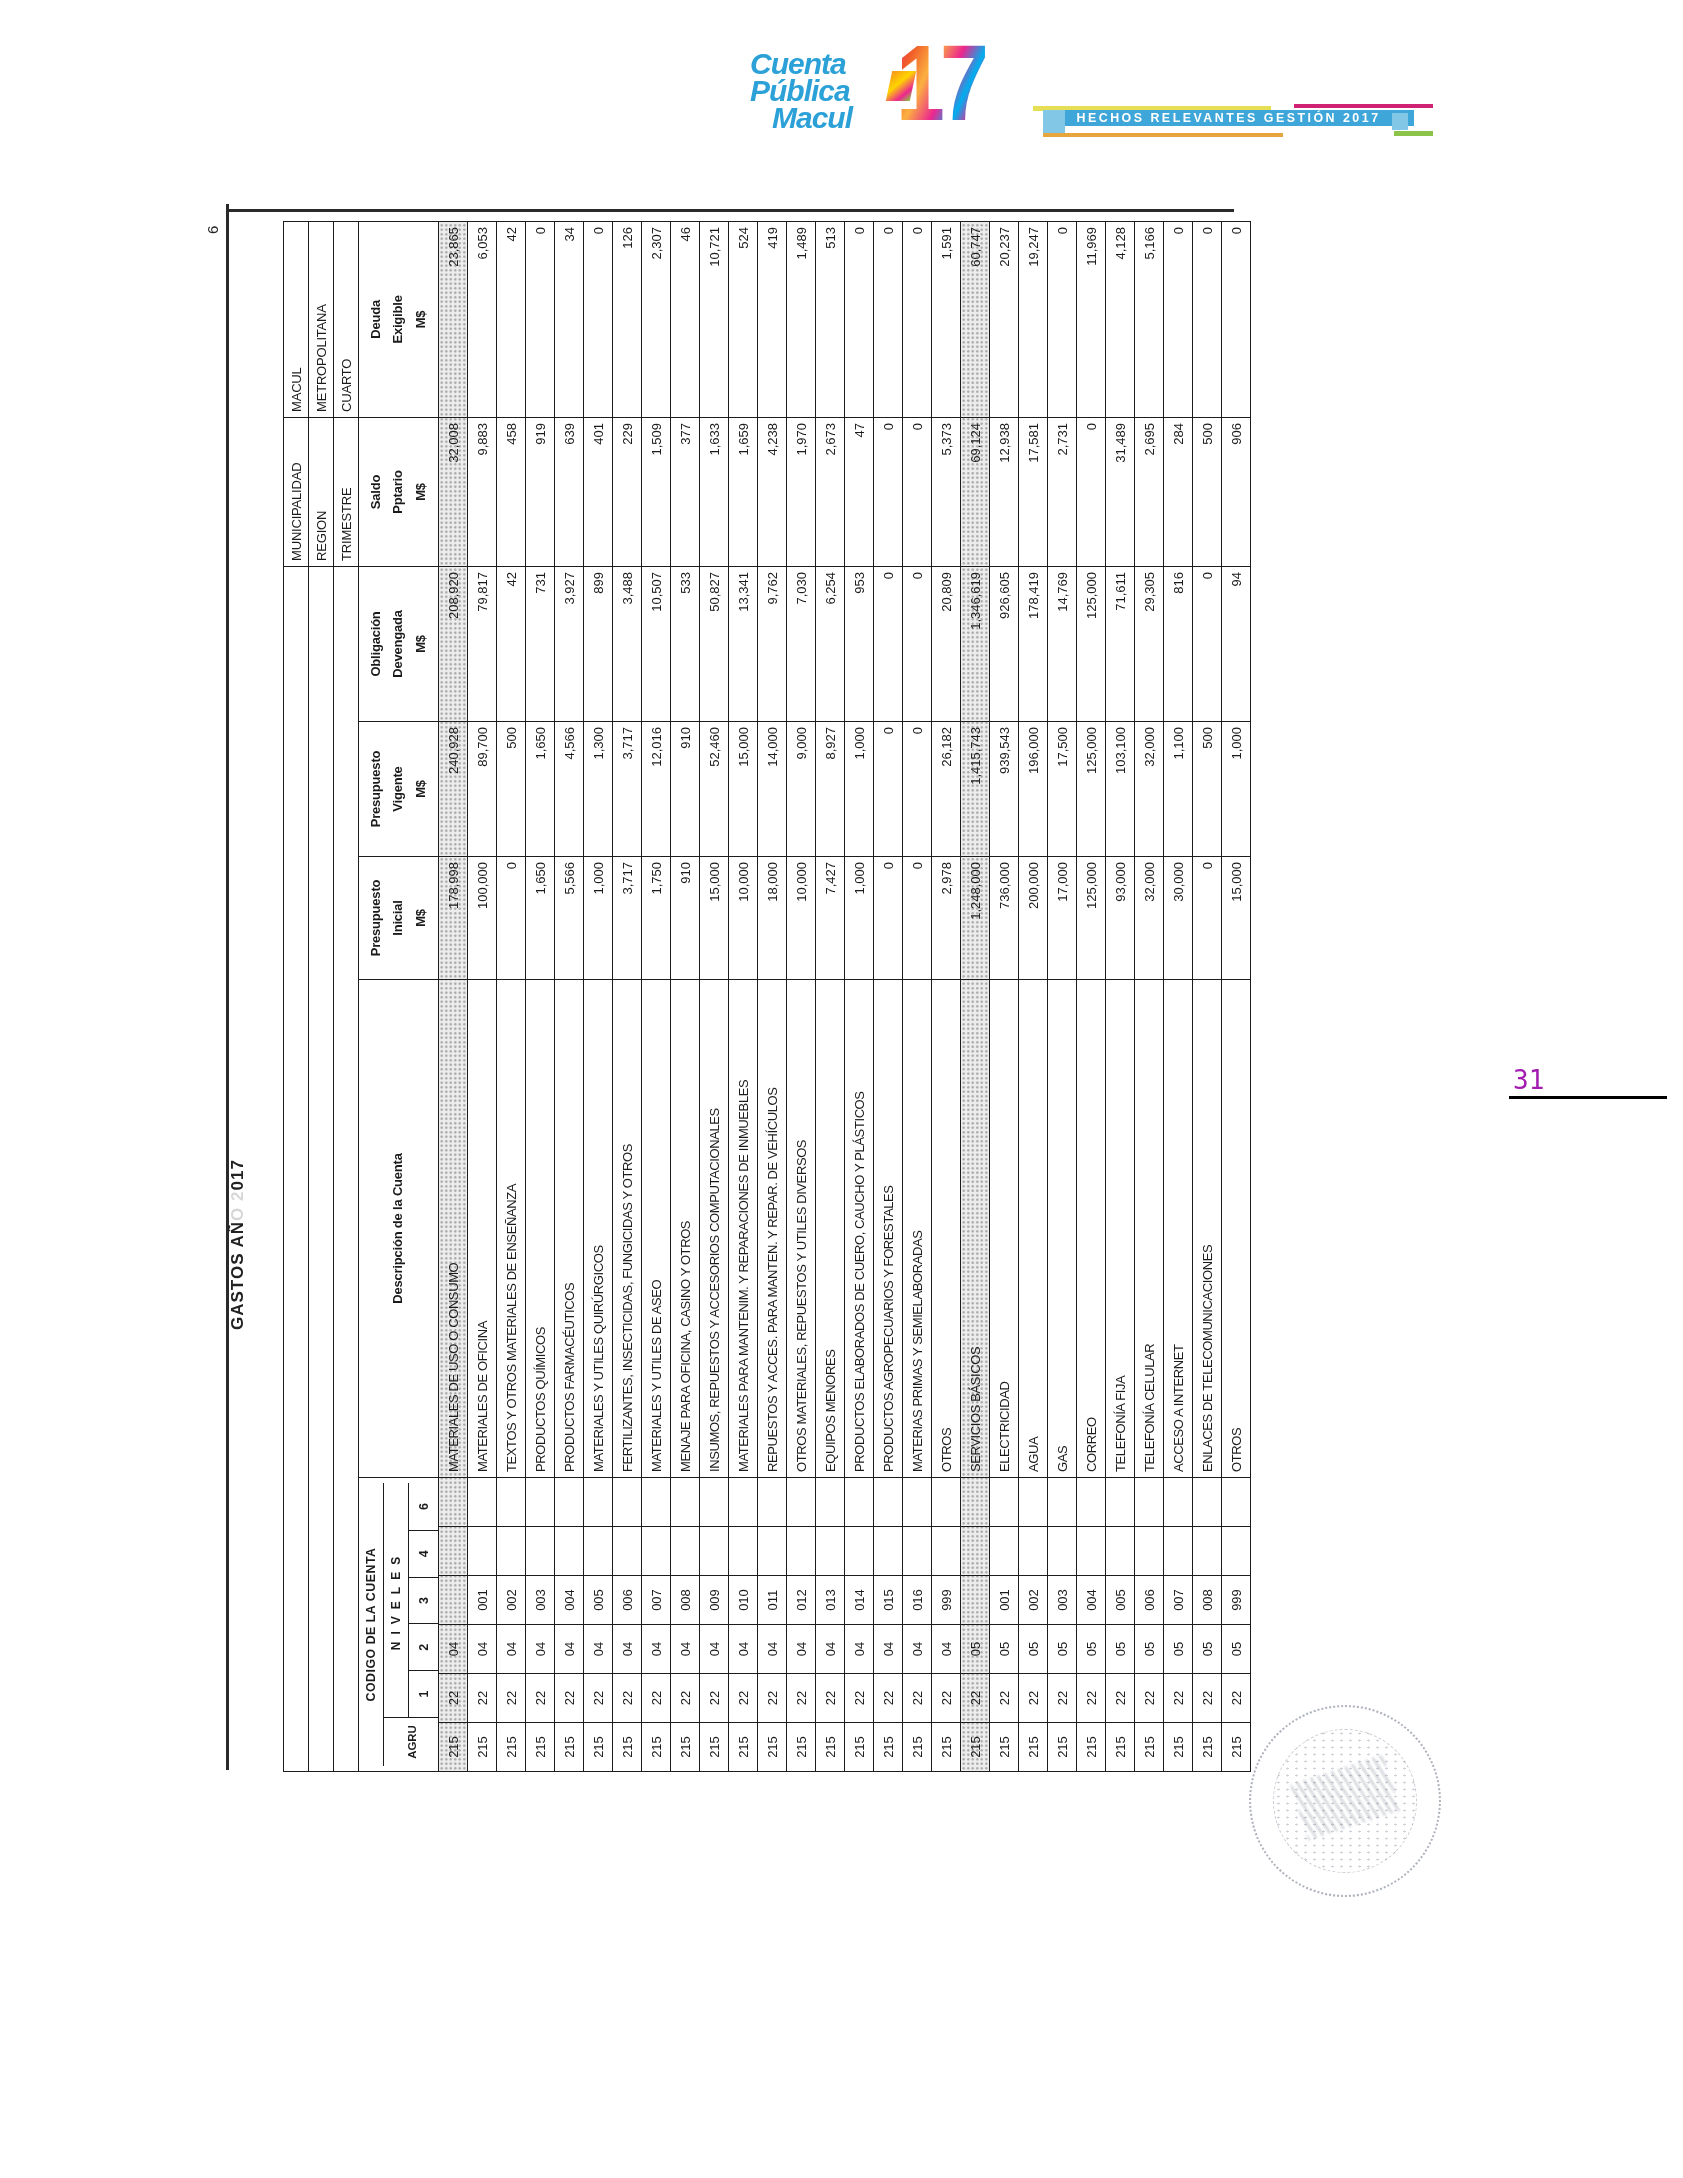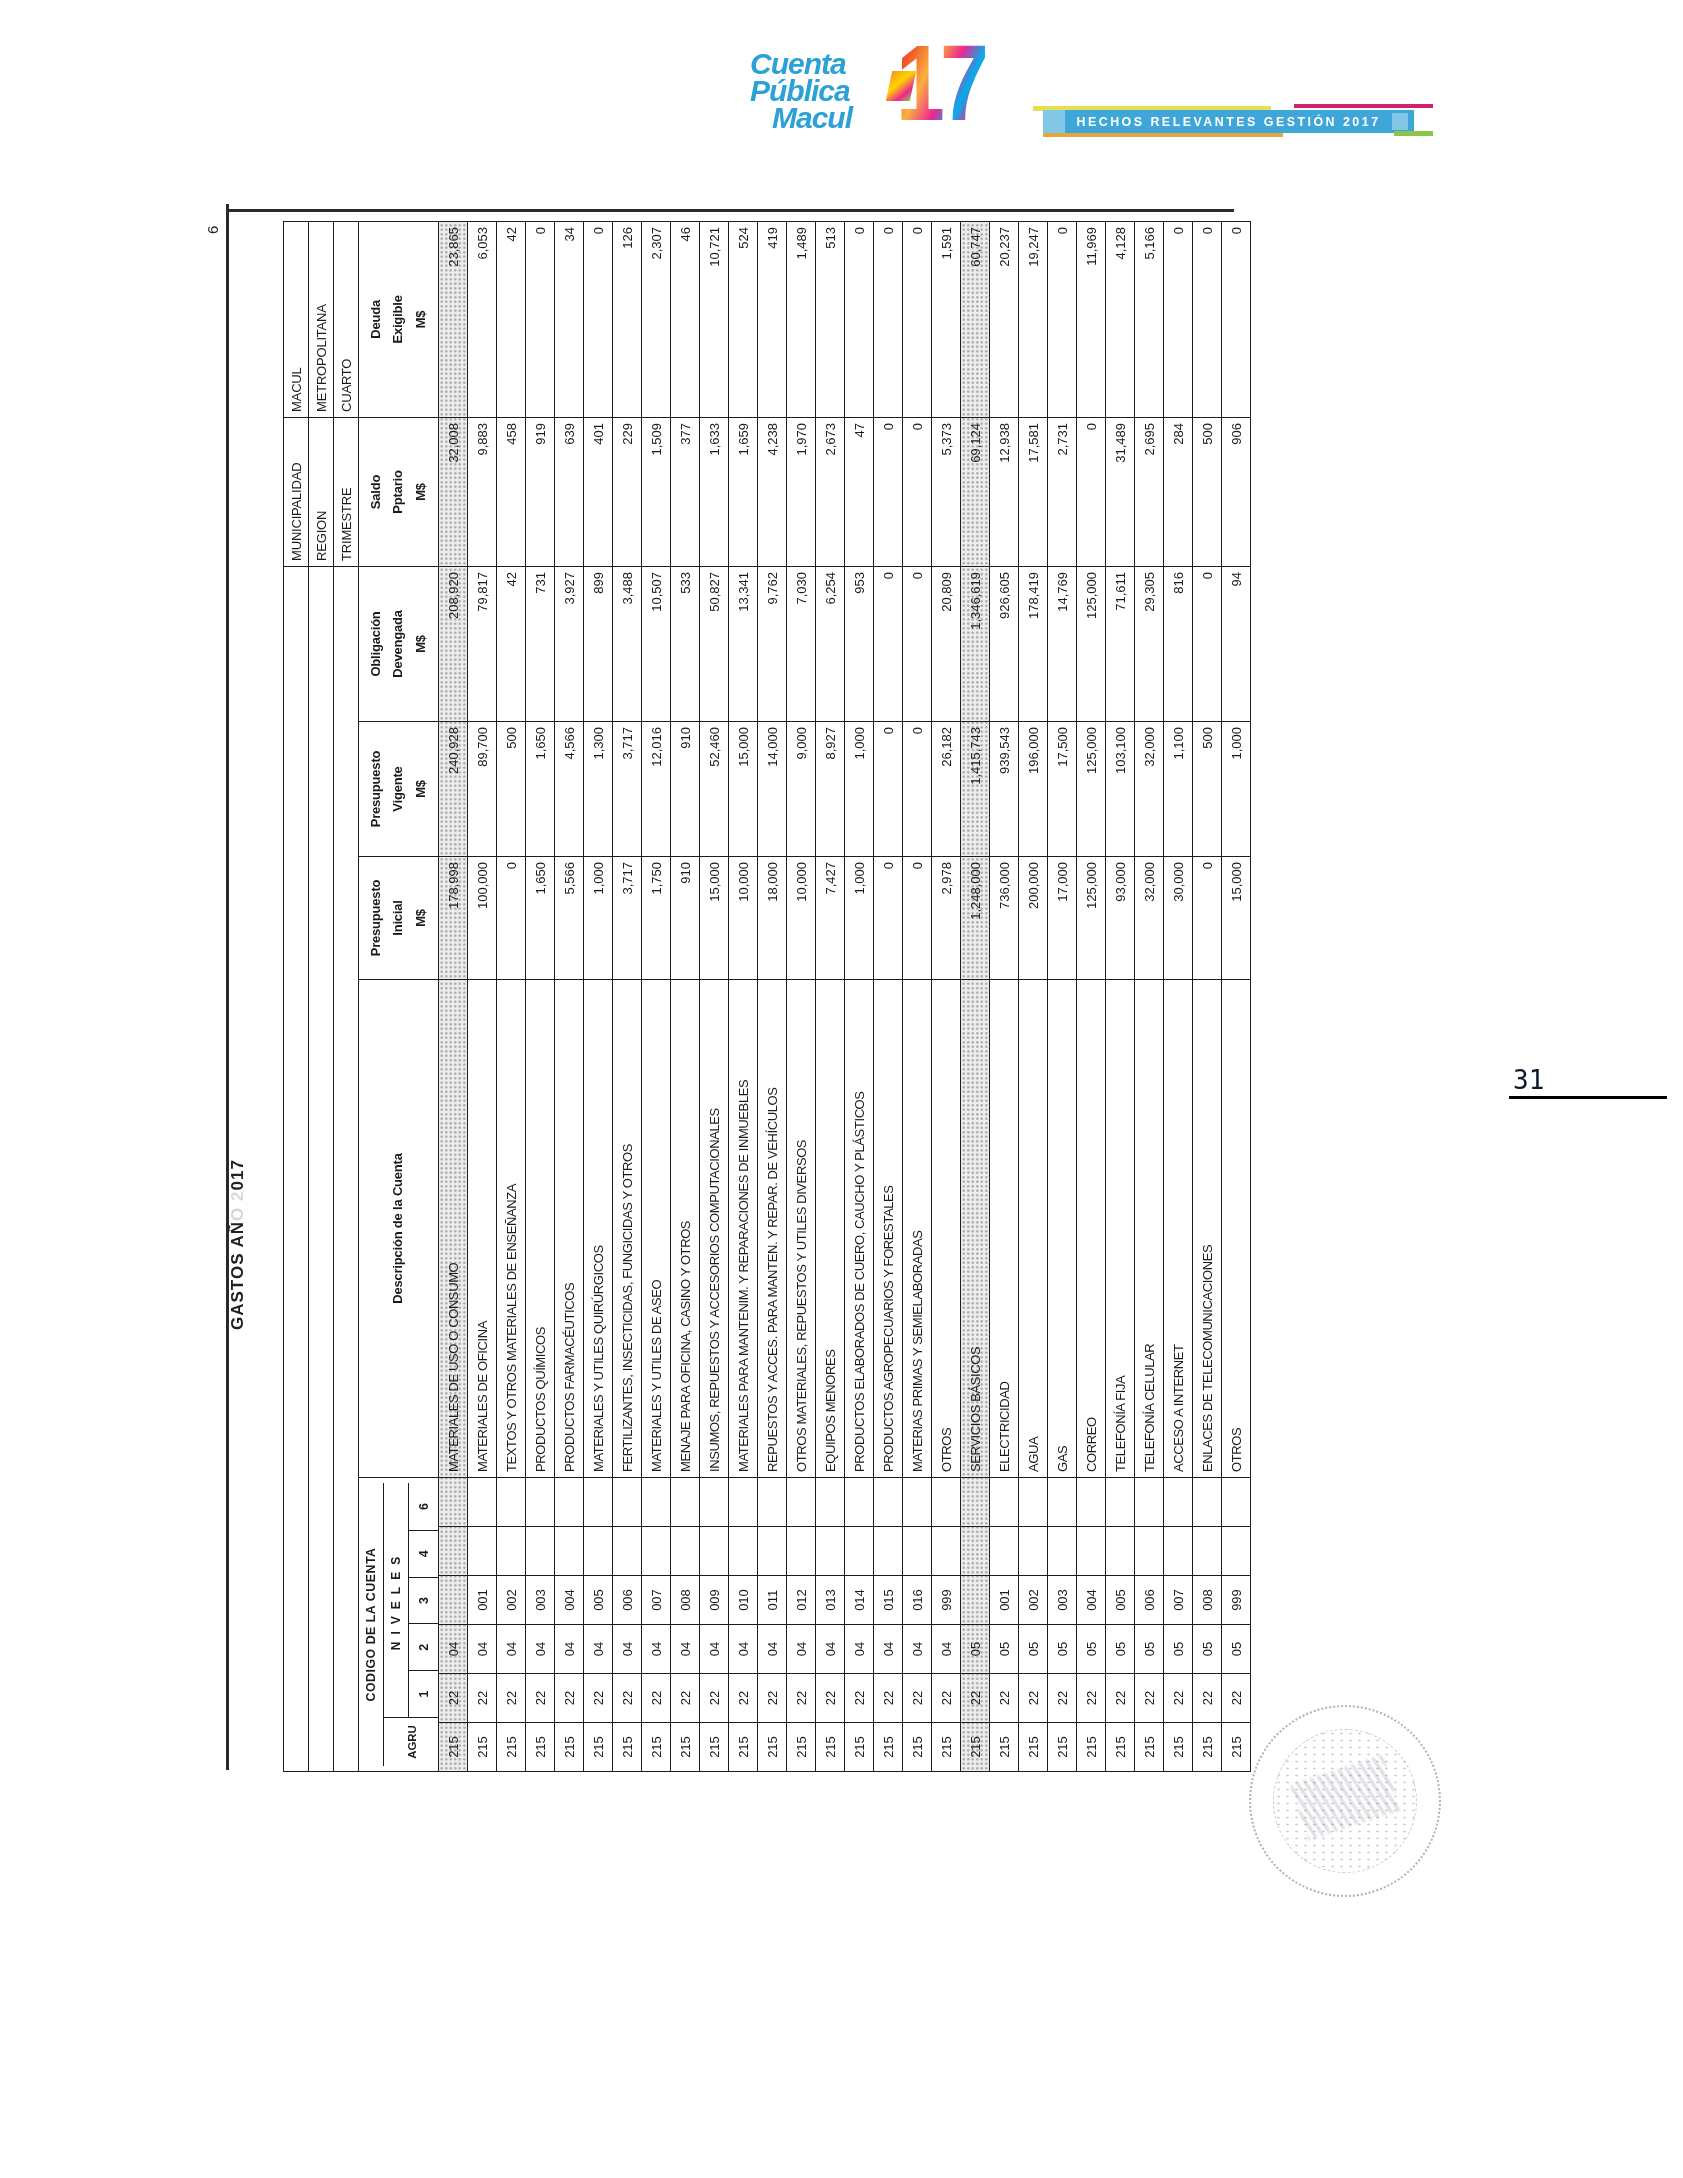--- a/index.html
+++ b/index.html
@@ -26,21 +26,21 @@
     transform:scaleX(.82);transform-origin:left top;
     background:linear-gradient(120deg,#ec268f 0%,#f15a29 15%,#fbb040 30%,#ec268f 45%,#00aeef 58%,#ec268f 68%,#fbb040 80%,#f15a29 92%,#ec268f 100%);
     -webkit-background-clip:text;background-clip:text;color:transparent;
     letter-spacing:-6px;
   }
   
   .banner{position:absolute;left:1033px;top:102px;width:406px;height:38px;}
   .banner .line-yellow{position:absolute;left:0;top:4px;width:238px;height:5px;background:#e6df55;}
   .banner .line-magenta{position:absolute;left:261px;top:2px;width:139px;height:4px;background:#cf2272;}
   .banner .bar{
-    position:absolute;left:10px;top:8px;width:371px;height:23px;background:#3ea6d8;
+    position:absolute;left:10px;top:8px;width:371px;height:16px;background:#3ea6d8;
     display:flex;align-items:center;justify-content:center;
   }
   .banner .bar .blk-l{position:absolute;left:0;top:0;width:22px;height:23px;background:#82c7e6;}
   .banner .bar .blk-r{position:absolute;right:6px;top:3px;width:16px;height:17px;background:#82c7e6;}
   .banner .bar span{
     color:#ffffff;font-weight:bold;font-size:12.4px;letter-spacing:2.5px;white-space:nowrap;
   }
   .banner .line-orange{position:absolute;left:10px;top:31px;width:240px;height:4px;background:#e6a53d;}
   .banner .line-green{position:absolute;left:361px;top:29px;width:39px;height:5px;background:#8cc349;}
 
@@ -91,21 +91,21 @@
   td.c-num{text-align:right;}
   td.shaded{
     background-color:#ededed;
     background-image:radial-gradient(rgba(110,110,110,.55) 1px, transparent 1.4px);
     background-size:4.5px 4.5px;
   }
 
   
   .pageno-31{
     position:absolute;left:1513px;top:1065px;
-    font-family:"DejaVu Sans Mono",monospace;font-size:26px;color:#0f172a;
+    font-family:"DejaVu Sans Mono",monospace;font-size:26px;color:#a21caf;
   }
   .pageno-rule{position:absolute;left:1509px;top:1096px;width:158px;height:3px;background:#000;}
 
   
   .stamp{
     position:absolute;left:1249px;top:1705px;width:188px;height:188px;border-radius:50%;
     border:2.5px dotted rgba(75,85,105,.45);
   }
   .stamp .inner{
     position:absolute;left:22px;top:22px;right:22px;bottom:22px;border-radius:50%;

